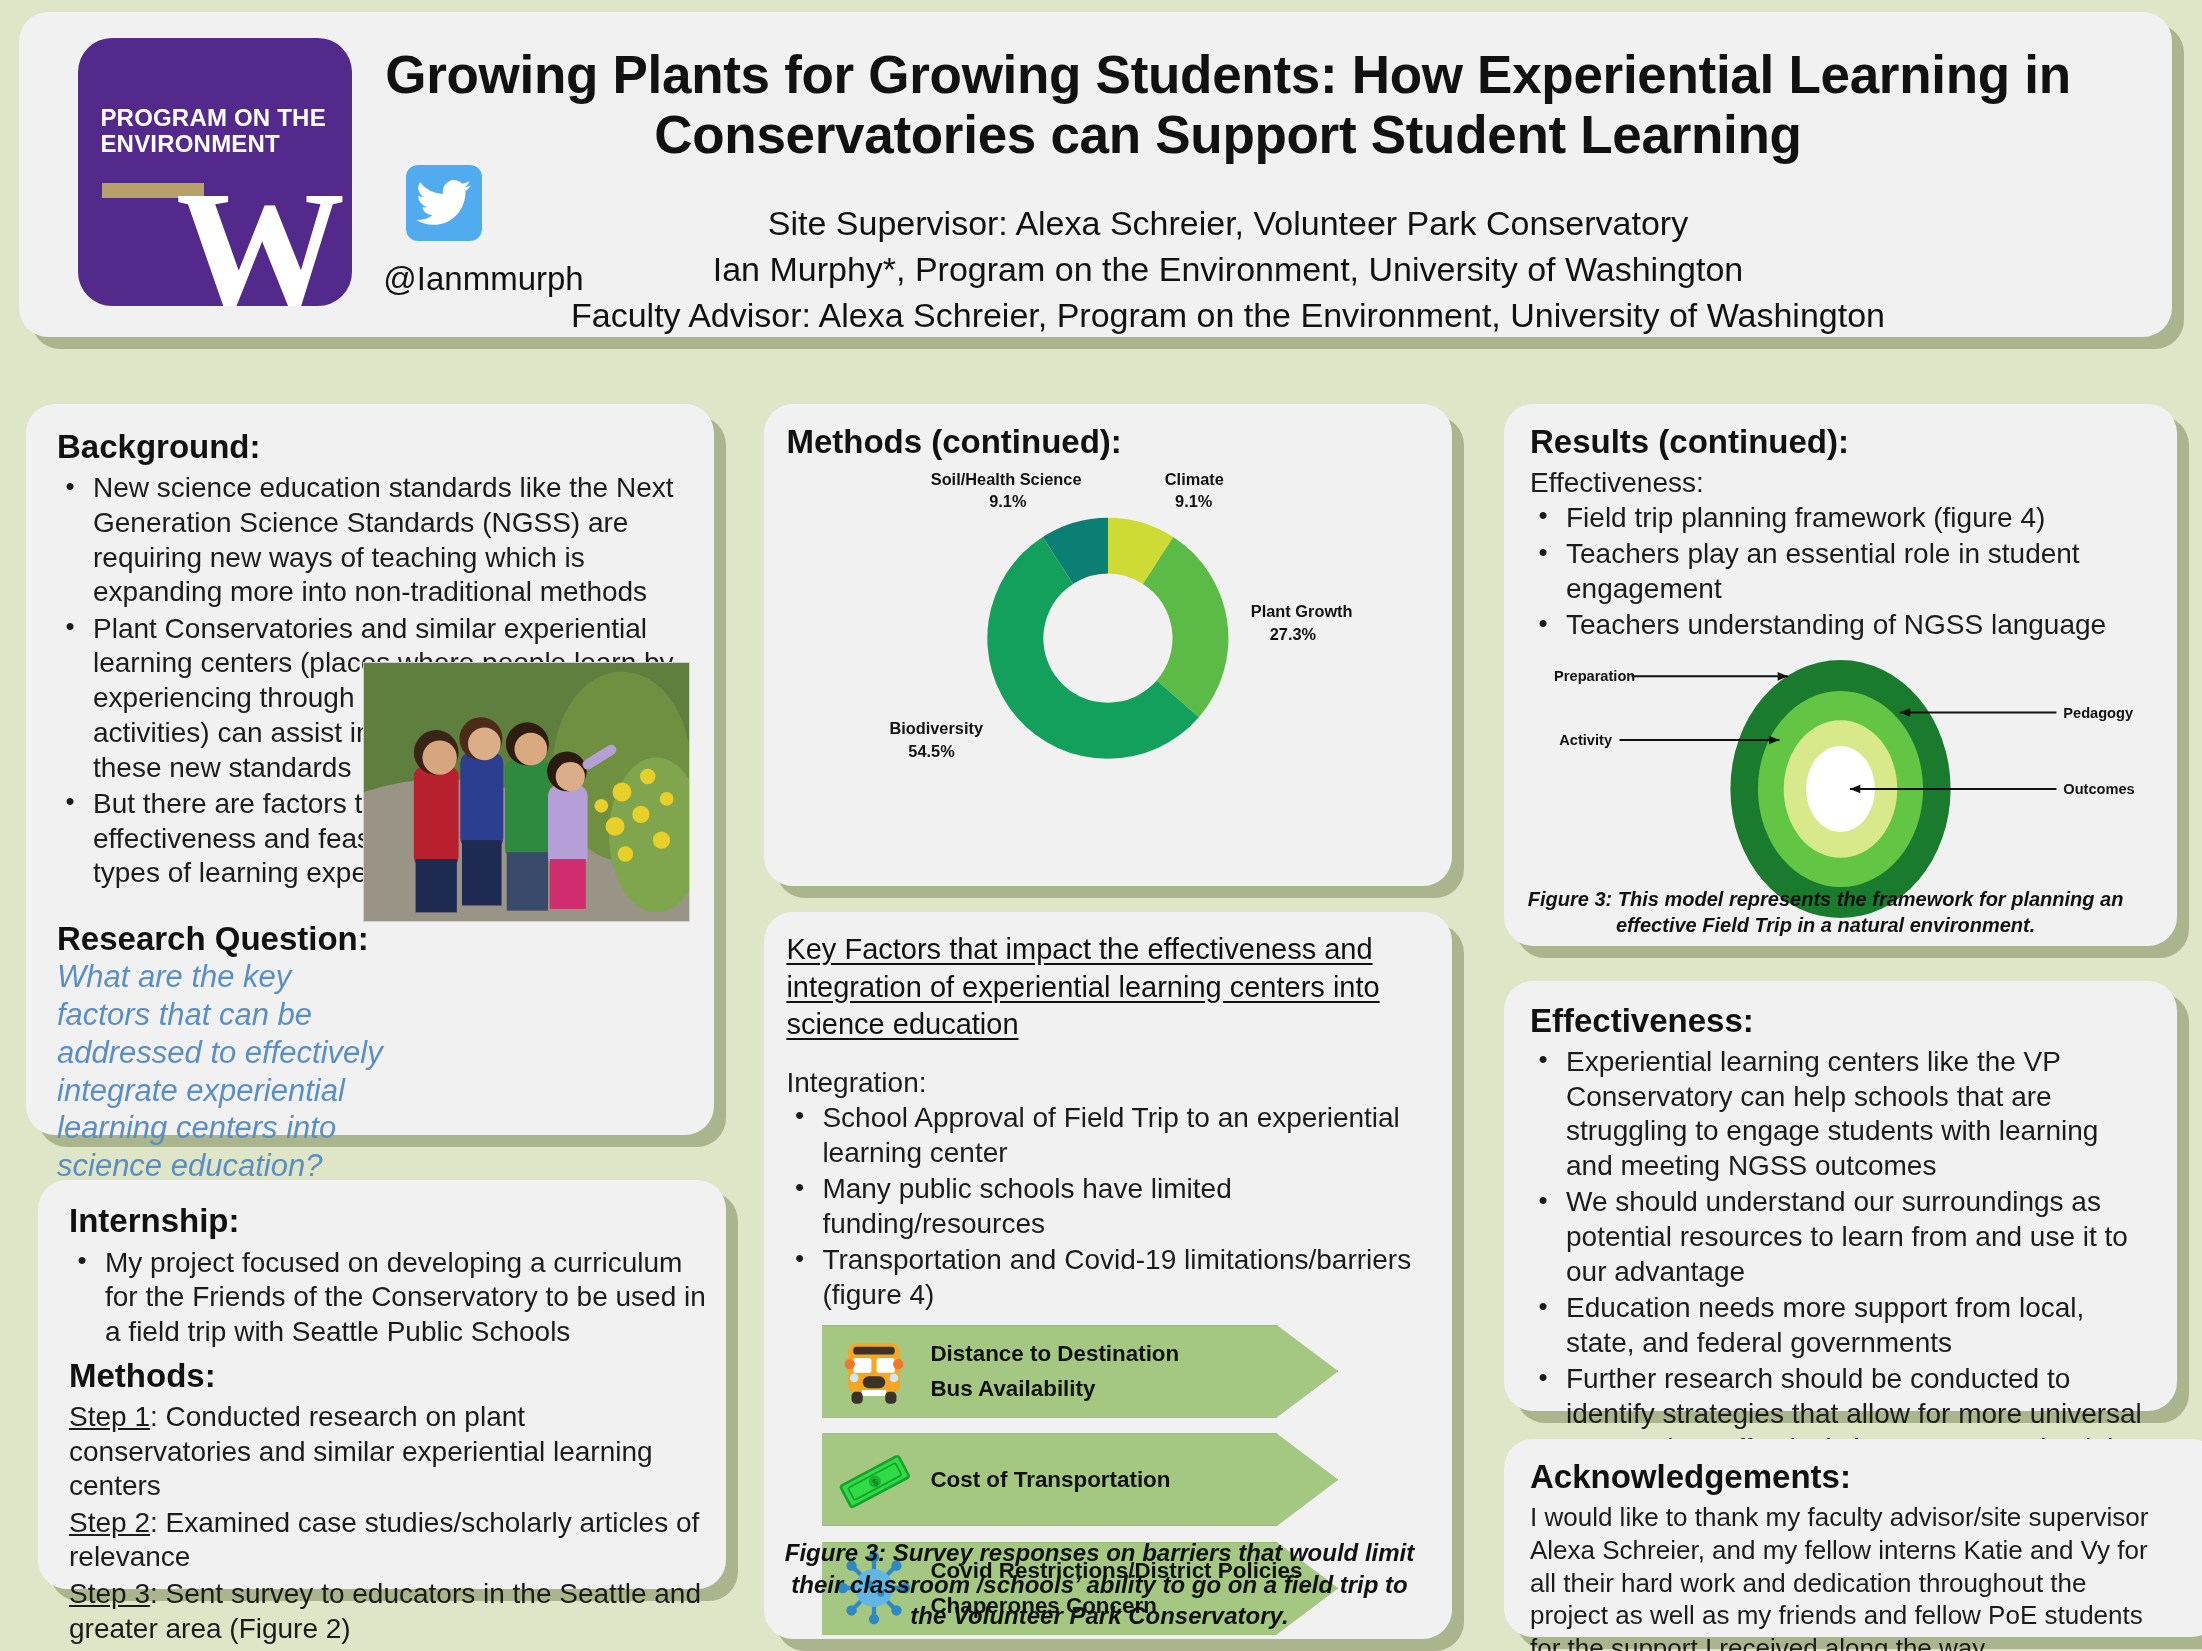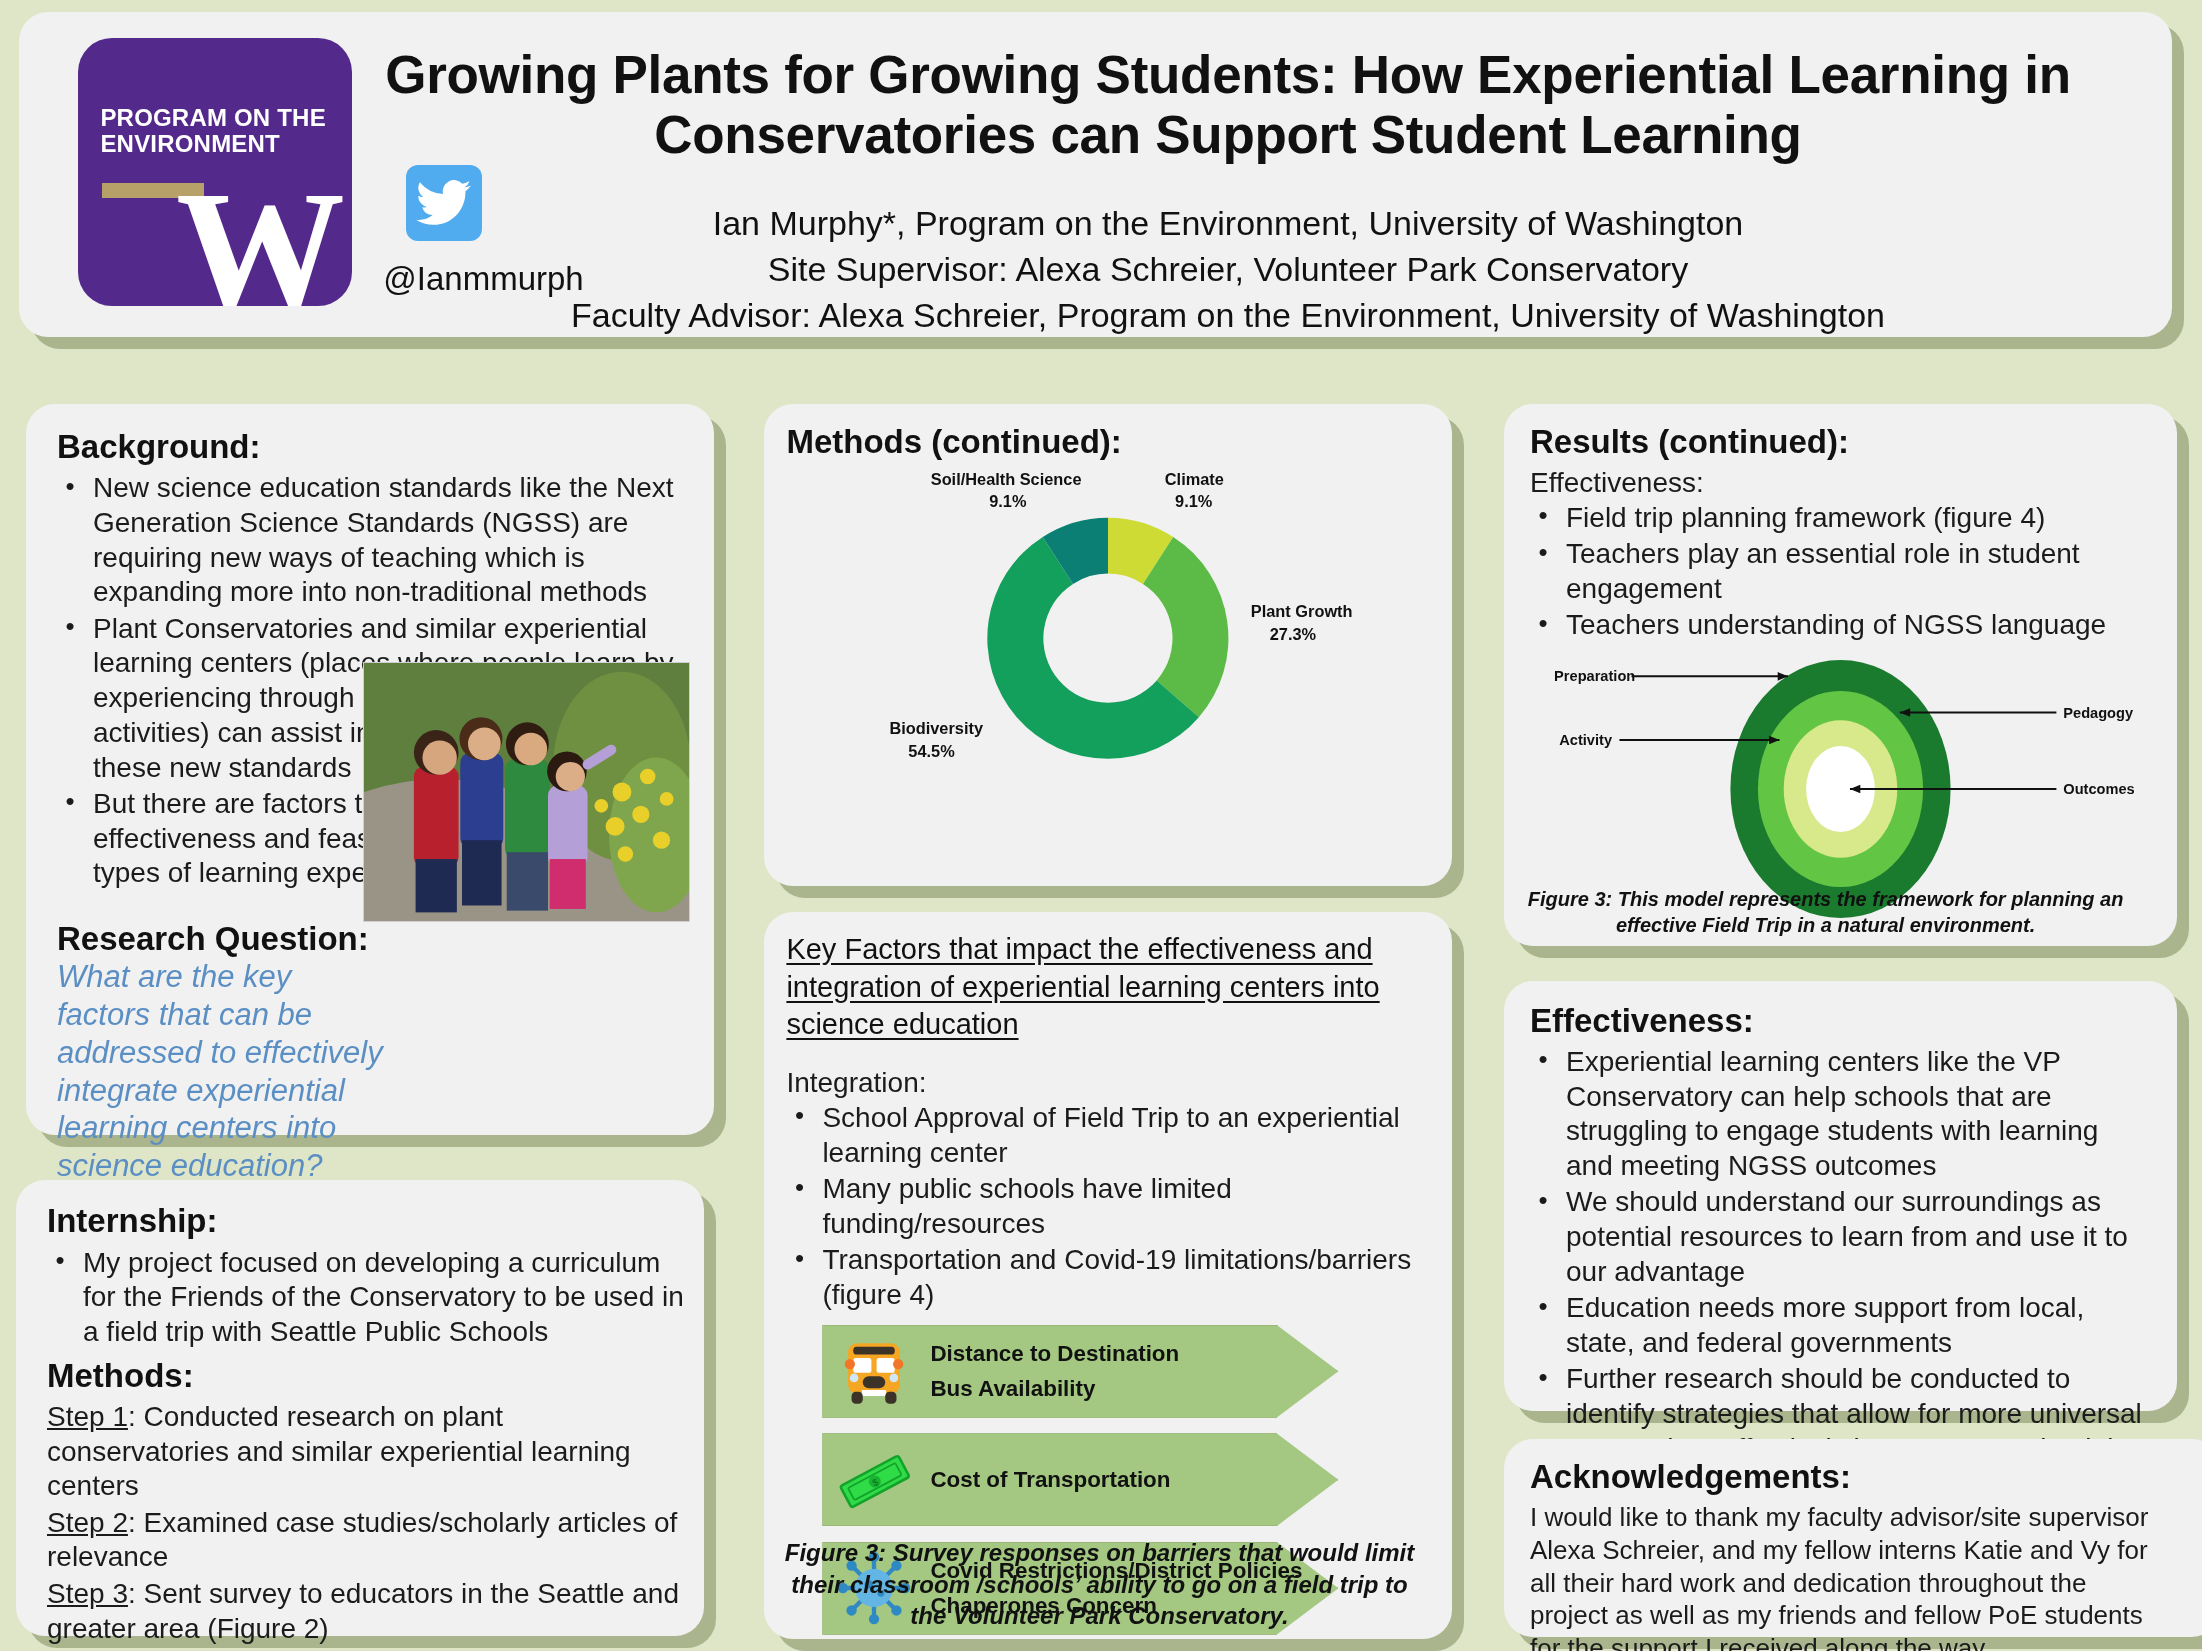--- a/index.html
+++ b/index.html
@@ -80,21 +80,21 @@
   }
   .rq-photo{
     position:absolute;right:24px;top:258px;width:325px;height:258px;
     border:0.9px solid #cfcfcf;overflow:hidden;background:#6f8a4d;
   }
   .fig1cap{
     position:absolute;left:52px;top:1114px;width:637px;text-align:center;
     font-size:22.4px;font-style:italic;font-weight:bold;color:#111;
   }
 
-  #intern-card{left:16px;top:1180px;width:688px;height:456px;}
+  #intern-card{left:38px;top:1180px;width:688px;height:409px;}
   #intern-inner{position:absolute;left:31px;top:22.4px;width:637px;}
   .step{margin-top:1.7px;}
   .step u{text-decoration:underline;}
 
   
   #methods-card{left:764px;top:404px;width:688px;height:482px;}
   #methods-inner{position:absolute;left:22.4px;top:19px;width:644px;}
   .donut-wrap{position:relative;width:644px;height:327px;margin-top:5.2px;}
   .fig2cap{
     position:absolute;left:17px;top:757px;width:619px;text-align:center;
@@ -161,22 +161,22 @@
       <svg width="55" height="48" viewBox="0 0 24 20" aria-hidden="true">
         <path fill="#ffffff" d="M24 2.4a9.6 9.6 0 0 1-2.83.78A4.93 4.93 0 0 0 23.34.38a9.86 9.86 0 0 1-3.13 1.2A4.92 4.92 0 0 0 11.8 6.03 13.96 13.96 0 0 1 1.67.9a4.92 4.92 0 0 0 1.52 6.57A4.9 4.9 0 0 1 .96 6.86v.06a4.92 4.92 0 0 0 3.95 4.83 4.96 4.96 0 0 1-2.22.08 4.93 4.93 0 0 0 4.6 3.42A9.88 9.88 0 0 1 0 17.3a13.94 13.94 0 0 0 7.55 2.21c9.06 0 14.01-7.5 14.01-14v-.64A10 10 0 0 0 24 2.4z"></path>
       </svg>
     </div>
 
     <div class="handle">@Ianmmurph</div>
 
     <div class="title">Growing Plants for Growing Students: How Experiential Learning in Conservatories can Support Student Learning</div>
 
     <div class="authors">
+      <span class="ln">Site Supervisor: Alexa Schreier, Volunteer Park Conservatory</span>
       <span class="ln">Ian Murphy*, Program on the Environment, University of Washington</span>
-      <span class="ln">Site Supervisor: Alexa Schreier, Volunteer Park Conservatory</span>
       <span class="ln">Faculty Advisor: Alexa Schreier, Program on the Environment, University of Washington</span>
     </div>
   </div>
 
   <div class="card" id="bg-card">
     <div id="bg-inner">
       <h2 class="sec">Background:</h2>
       <ul class="bul body-txt">
         <li>New science education standards like the Next Generation Science Standards (NGSS) are requiring new ways of teaching which is expanding more into non-traditional methods</li>
         <li>Plant Conservatories and similar experiential learning centers (places where people learn by experiencing through observation and hands-on activities) can assist in teaching and fulfilling these new standards</li>

